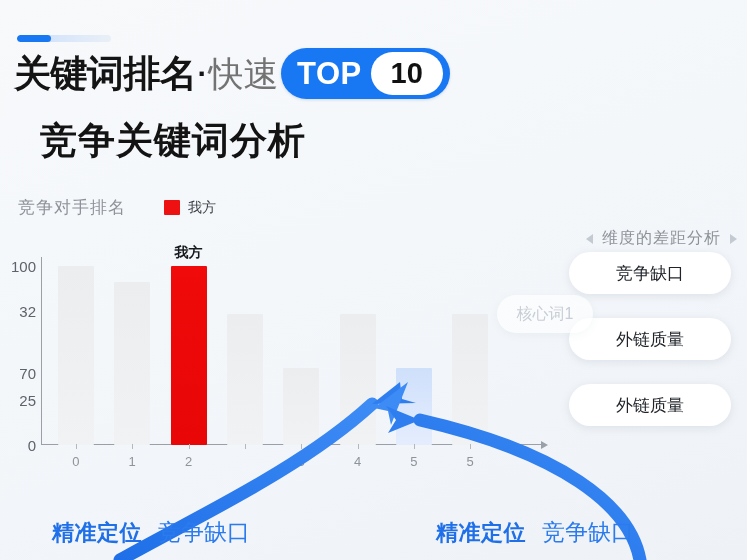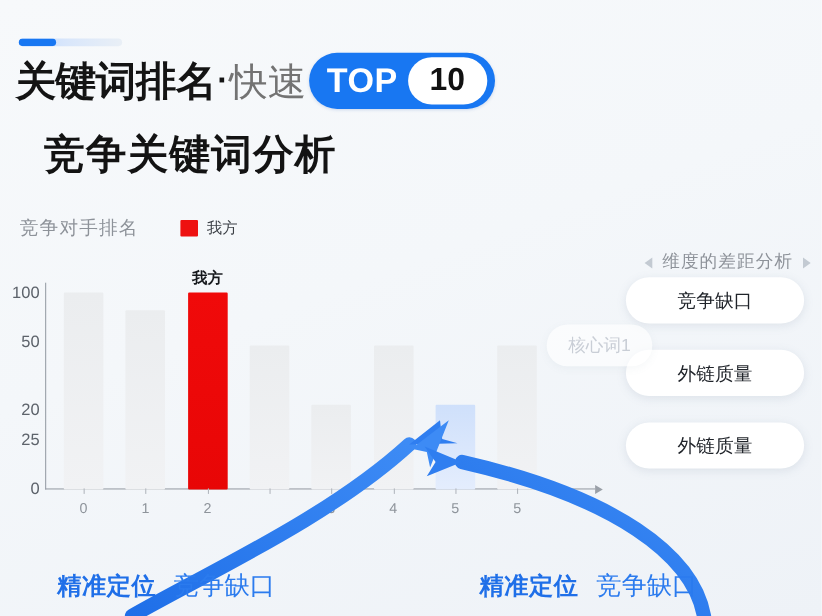--- a/index.html
+++ b/index.html
@@ -126,22 +126,22 @@
     <div class="pill">外链质量</div>
     <div class="pill">外链质量</div>
   </div>
 
   <div class="ghost-pill">核心词1</div>
 
   <div class="chart">
     <div class="ylabels">
         <div class="ylab" style="top: 200px;">0</div>
         <div class="ylab" style="top: 155.238px;">25</div>
-        <div class="ylab" style="top: 128.381px;">20</div>
-        <div class="ylab" style="top: 65.7143px;">50</div>
+        <div class="ylab" style="top: 128.381px;">70</div>
+        <div class="ylab" style="top: 65.7143px;">32</div>
         <div class="ylab" style="top: 20.9524px;">100</div>
       </div>
     <div class="axisY"></div>
     <div class="axisX" style="width: 500px;"></div>
     <div class="axisX-arrow" style="left: 541px; top: 195.5px;"></div>
     <div class="plot">
         <div class="bar grey" style="left: 16.9195px; width: 36px; height: 179.048px;"></div>
         <div class="bar grey" style="left: 73.2414px; width: 36px; height: 162.933px;"></div>
         <div class="bar mine" style="left: 129.563px; width: 36px; height: 179.048px;"></div>
         <div class="mine-label" style="left: 147.563px; top: -13.0476px;">我方</div>

